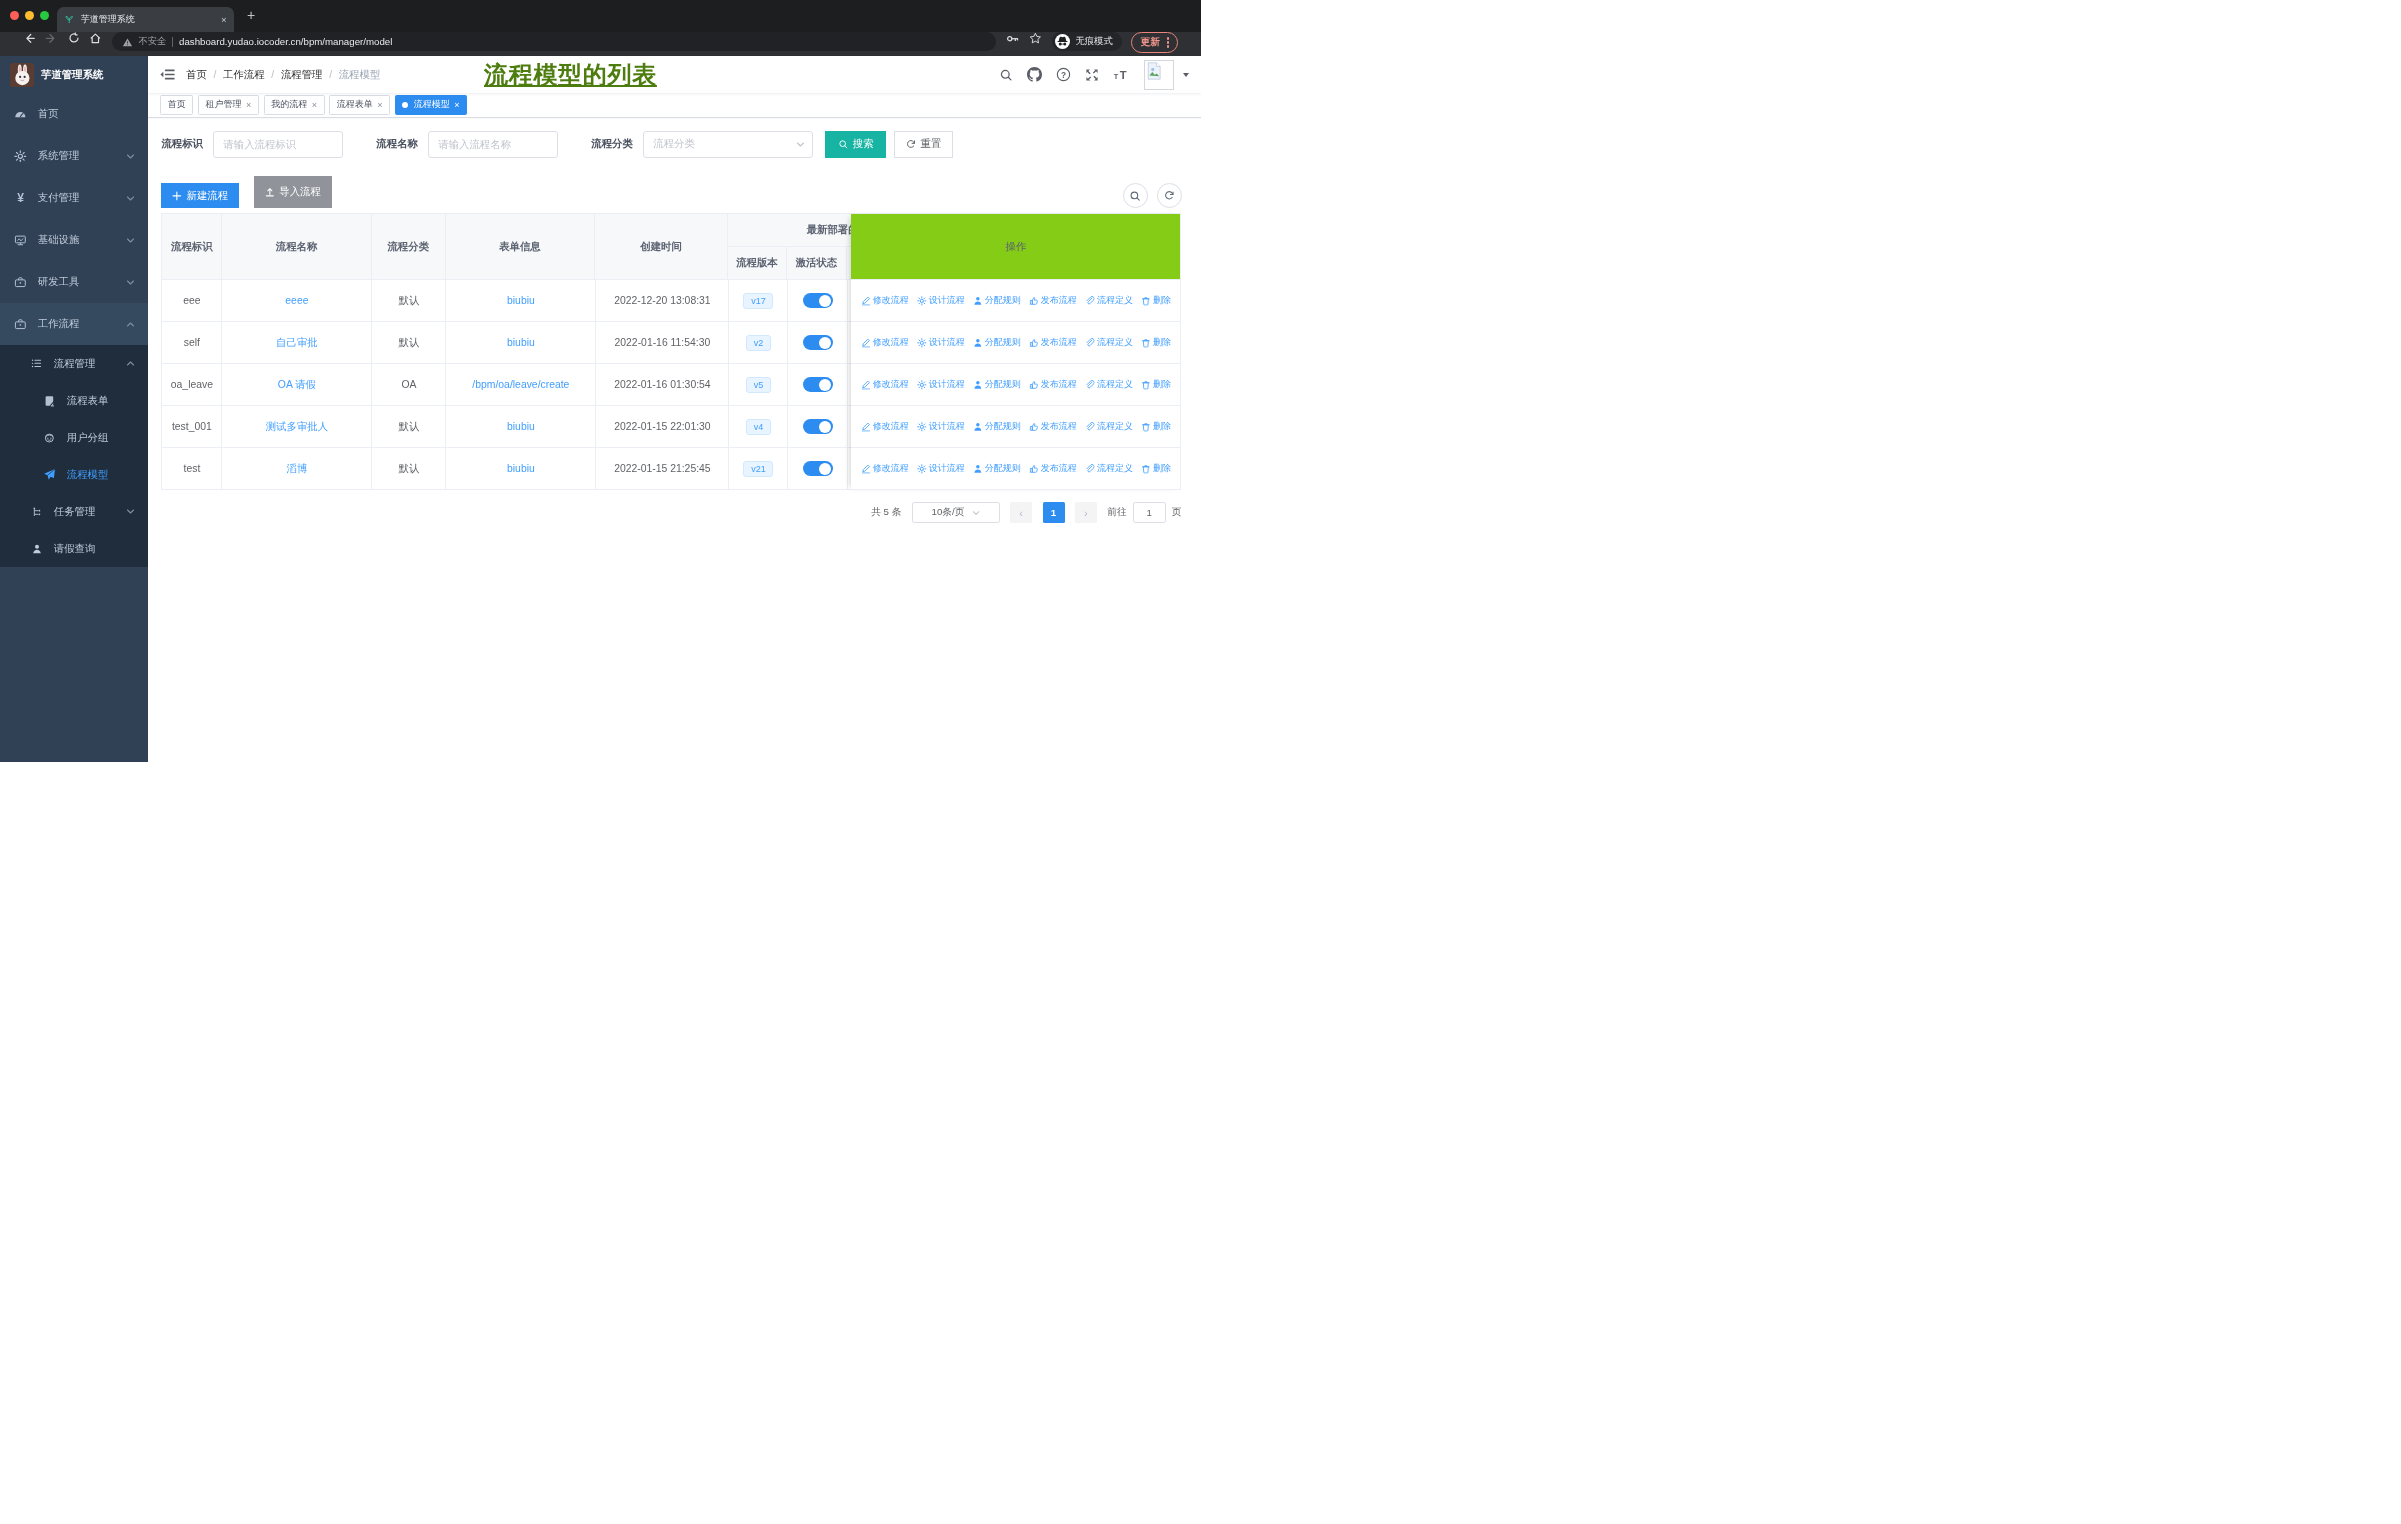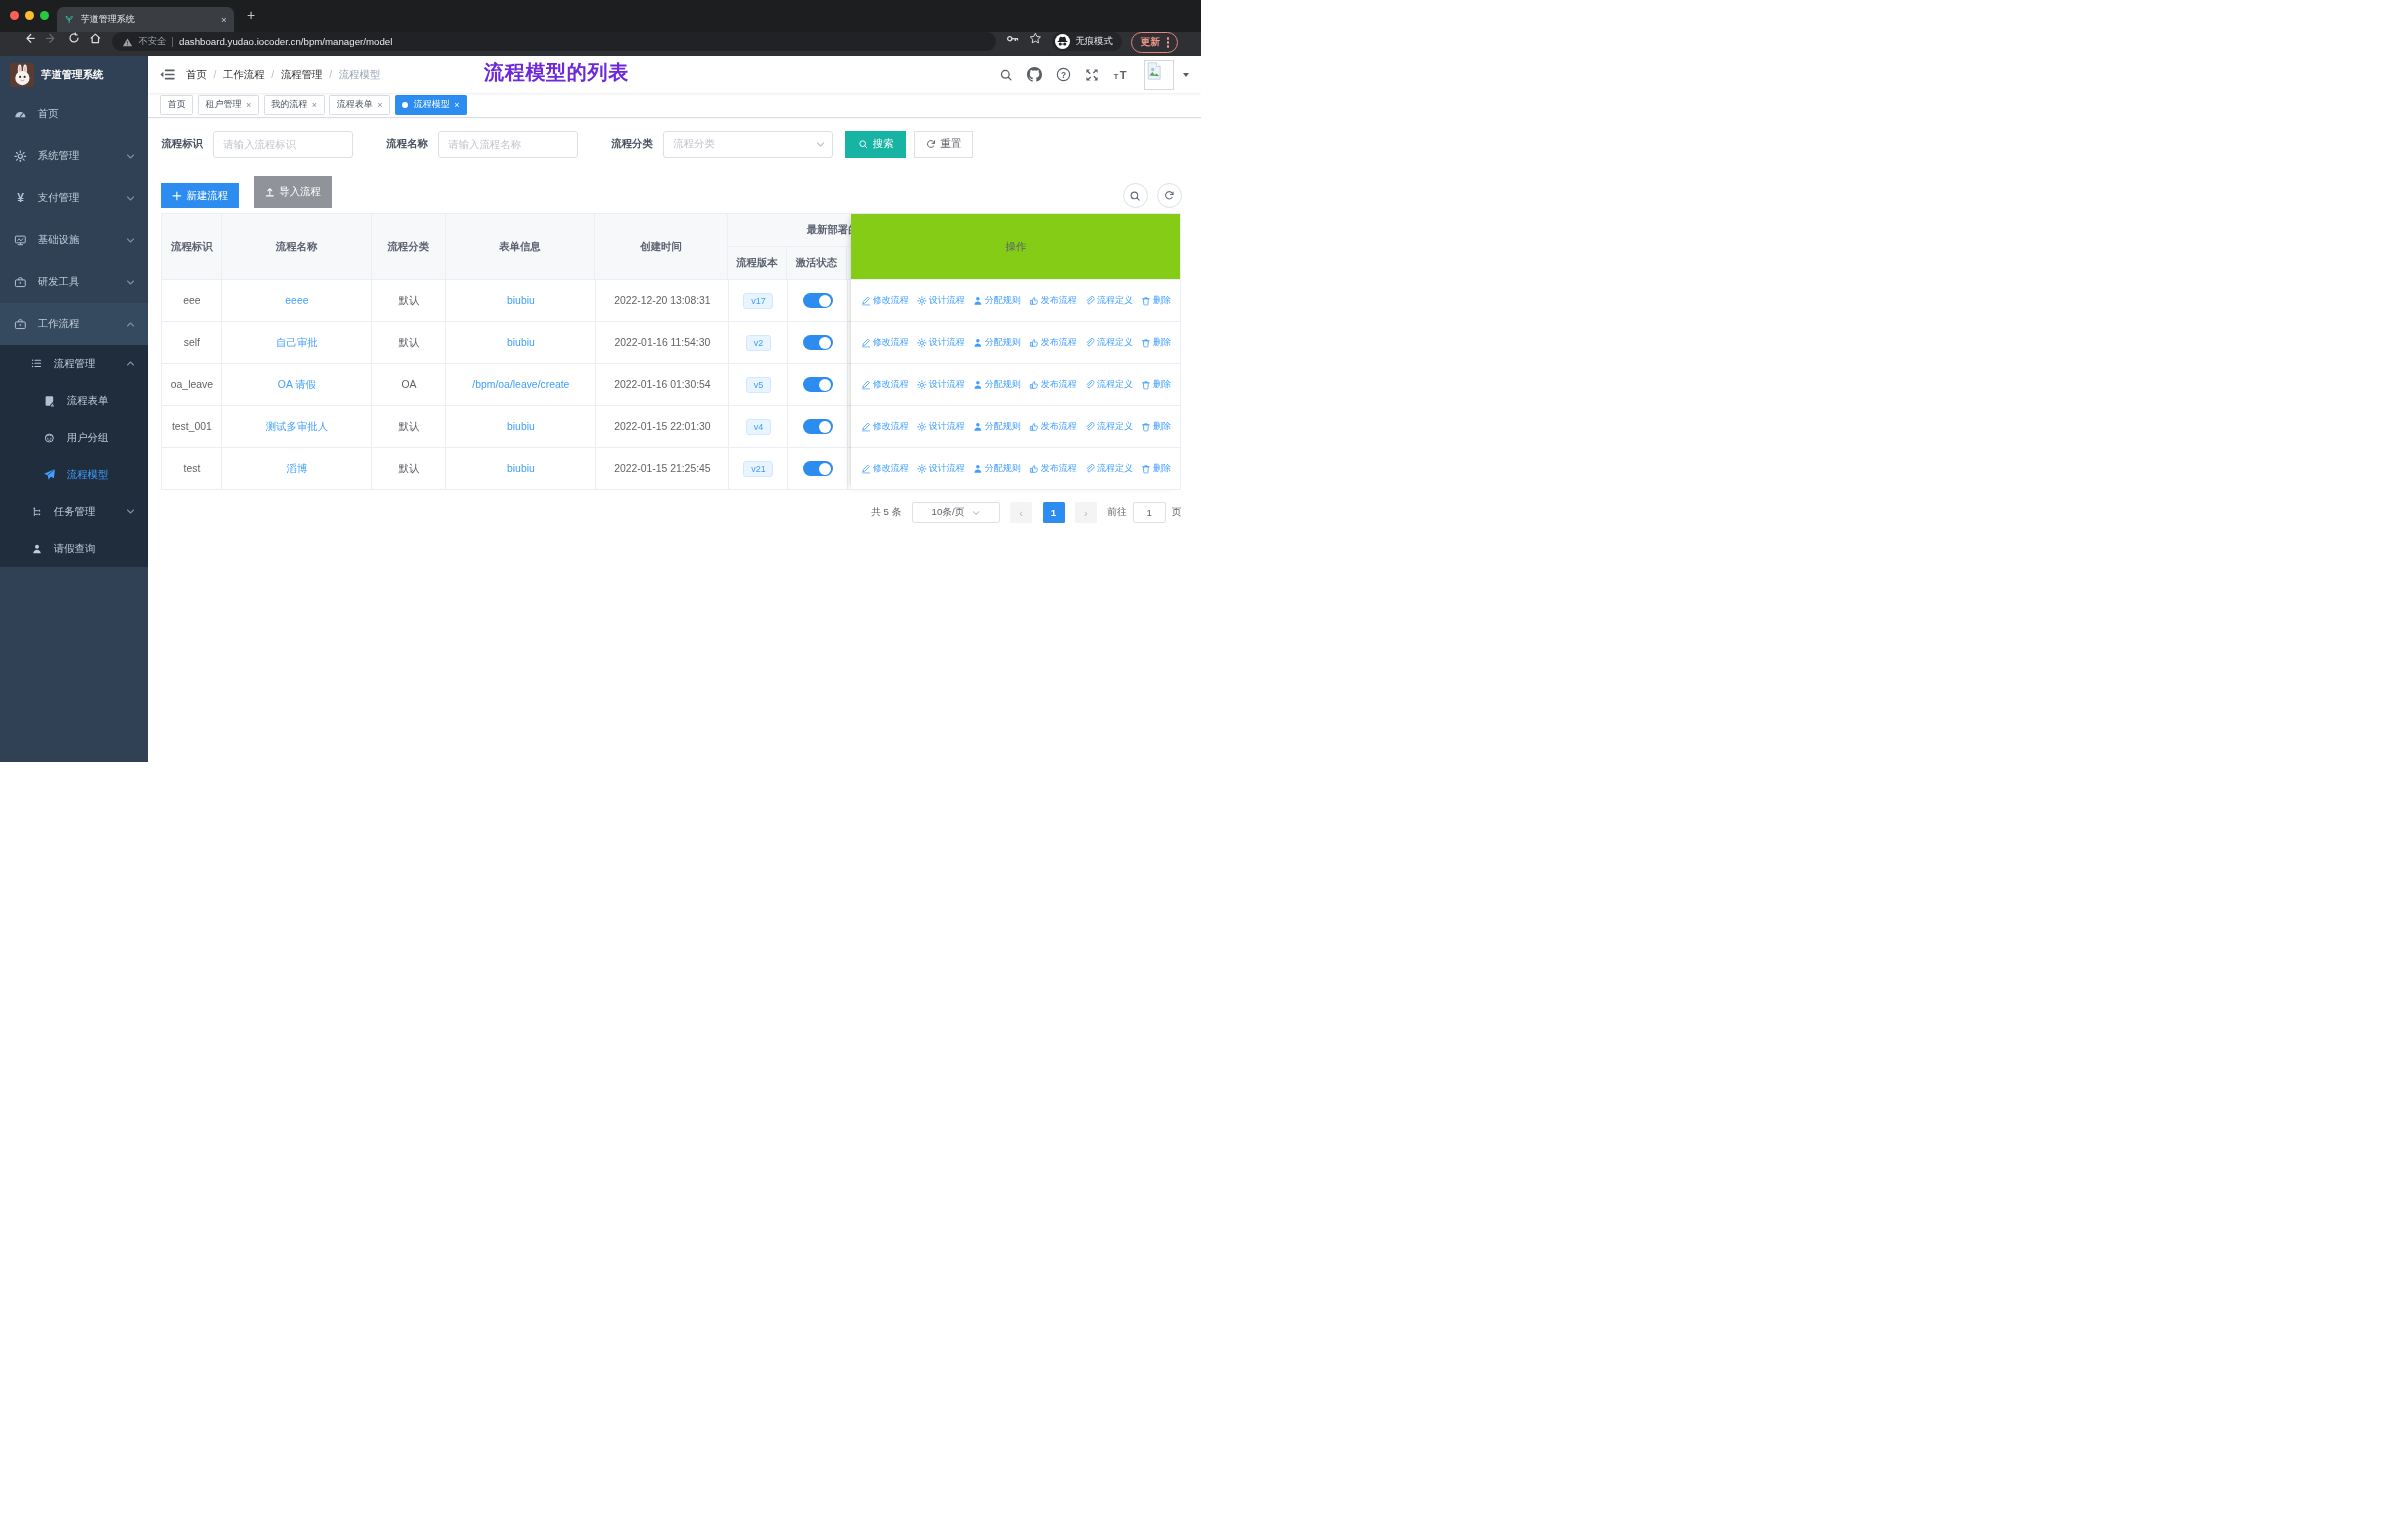--- a/index.html
+++ b/index.html
@@ -54,22 +54,22 @@
 
   
   .main { flex:1; display:flex; flex-direction:column; position:relative; background:#fff; min-width:0; }
   .navbar { height:37px; display:flex; align-items:center; padding:0 12px; position:relative;
     box-shadow:0 0.7px 3px rgba(0,21,41,.1); z-index:6; background:#fff; }
   .hamb { margin-right:11px; cursor:pointer; color:#5a5e66; }
   .breadcrumb { display:flex; align-items:center; gap:6.7px; font-size:10.4px; color:#303133; }
   .crumb { cursor:pointer; }
   .crumb-sep { color:#b6bfc9; }
   .crumb.last { color:#99a4b3; cursor:default; }
-  .annotation { position:absolute; left:336px; top:3px; font-size:20px; font-weight:900;
-    color:#6d28d9; letter-spacing:0.7px; white-space:nowrap; z-index:7; }
+  .annotation { position:absolute; left:336px; top:3px; font-size:24px; font-weight:900;
+    color:#4d7c0f; letter-spacing:0.7px; white-space:nowrap; z-index:7;text-decoration:underline; }
   .nav-right { margin-left:auto; display:flex; align-items:center; gap:14px; color:#5a5e66; }
   .nav-btn { cursor:pointer; color:#5a5e66; }
   .avatar-box { width:30px; height:30px; background:#fff; border:0.7px solid #d4d7dc;
     display:flex; align-items:flex-start; justify-content:flex-start; padding:1.5px; cursor:pointer; }
   .caret { width:0; height:0; border-left:3.7px solid transparent; border-right:3.7px solid transparent;
     border-top:4.5px solid #5a5e66; margin-left:-4.5px; cursor:pointer; }
 
   
   .tags-bar { height:25px; display:flex; align-items:center; padding:0 12px; gap:4.5px;
     border-bottom:0.7px solid #d8dce5; box-shadow:0 0.7px 2.2px rgba(0,0,0,.05); background:#fff; z-index:5; }
@@ -77,21 +77,21 @@
     font-size:9px; display:flex; align-items:center; gap:4.5px; cursor:pointer; border-radius:1.5px; }
   .tag .x { font-size:9px; color:#8a8f99; }
   .tag.active { background:#2d8cf0; border-color:#2d8cf0; color:#fff; }
   .tag.active .x { color:#fff; }
   .tag.active::before { content:""; width:6px; height:6px; border-radius:50%; background:#fff; margin-right:0.7px; }
 
   
   .content { flex:1; padding:12.7px 19.4px 0 13.4px; position:relative; background:#fff; }
   .filter-row { display:flex; align-items:center; height:27px; margin-bottom:18.6px; }
   .f-label { font-size:10.4px; font-weight:700; color:#49505e; margin-right:10.4px; white-space:nowrap; }
-  .f-input { width:140px; height:27px; border:0.7px solid #dcdfe6; border-radius:3px; padding:0 9px;
+  .f-input { width:130px; height:27px; border:0.7px solid #dcdfe6; border-radius:3px; padding:0 9px;
     font-size:10.4px; color:#606266; outline:none; background:#fff; }
   .f-input::placeholder { color:#c0c4cc; }
   .f-select { width:170px; height:27px; border:0.7px solid #dcdfe6; border-radius:3px; padding:0 7.4px 0 9px;
     display:flex; align-items:center; justify-content:space-between; color:#c0c4cc; font-size:10.4px;
     background:#fff; cursor:pointer; }
   .gap1 { width:33px; } .gap2 { width:12px; }
   .btn { display:inline-flex; align-items:center; justify-content:center; gap:4.5px; border:none;
     border-radius:0; font-size:10.4px; cursor:pointer; font-family:inherit; }
   .btn-search { background:#17b3a3; color:#fff; height:27px; padding:0 12.7px; }
   .btn-reset { background:#fff; border:0.7px solid #dcdfe6; color:#606266; height:27px; padding:0 11px; margin-left:7.4px; }

